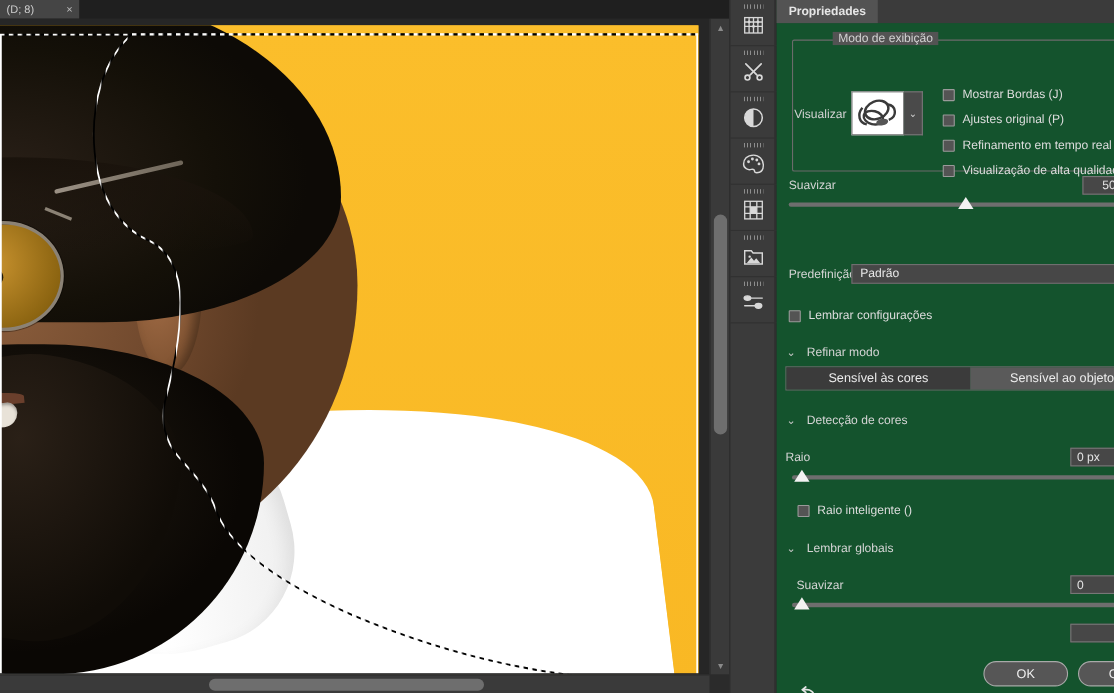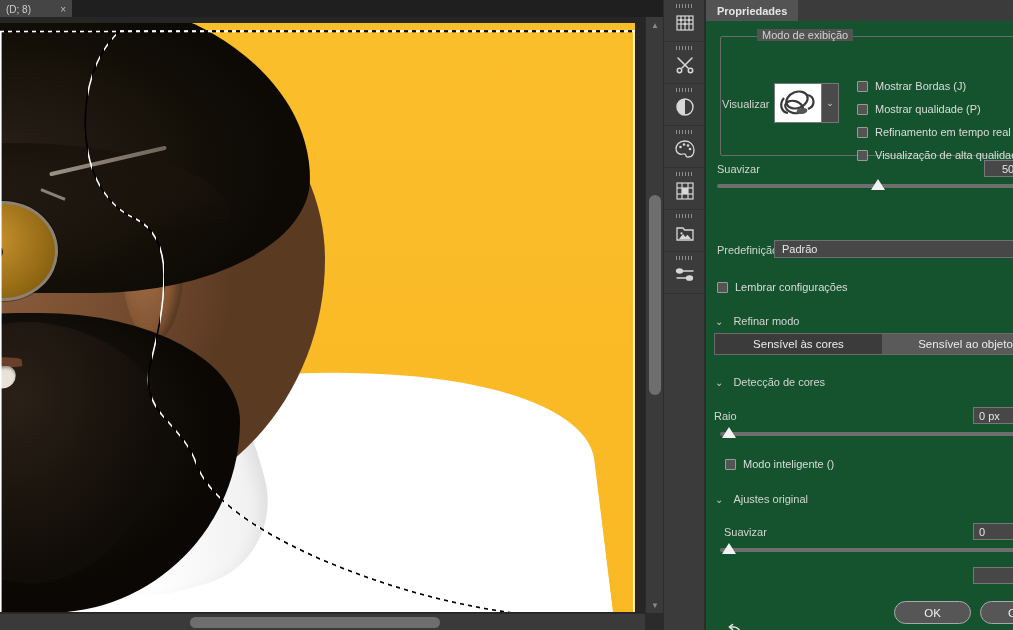--- a/index.html
+++ b/index.html
@@ -497,21 +497,21 @@
       <div class="prev-caret">
         <span>⌄</span>
       </div>
 
       <div class="cbrow" style="top:59px">
         <span class="cbox"></span>
         <span>Mostrar Bordas (J)</span>
       </div>
       <div class="cbrow" style="top:82px">
         <span class="cbox"></span>
-        <span>Mostrar qualidade (P)</span>
+        <span>Ajustes original (P)</span>
       </div>
       <div class="cbrow" style="top:105px">
         <span class="cbox"></span>
         <span>Refinamento em tempo real</span>
       </div>
       <div class="cbrow" style="top:128px">
         <span class="cbox"></span>
         <span>Visualização de alta qualidade (V</span>
       </div>
 
@@ -552,26 +552,26 @@
 
       <span class="row-label" style="position:absolute;left:8px;top:389px">Raio</span>
       <div class="num-field" style="left:267px;top:386px;width:62px">
         <span>0 px</span>
       </div>
       <div class="slider-track" style="left:14px;top:411px;width:330px"></div>
       <div class="slider-thumb" style="left:16px;top:406px"></div>
 
       <div class="cbrow" style="left:19px;top:437px">
         <span class="cbox"></span>
-        <span>Modo inteligente ()</span>
+        <span>Raio inteligente ()</span>
       </div>
 
       <div class="disclosure" style="left:9px;top:472px">
         <span class="chev">⌄</span>
-        <span>Ajustes original</span>
+        <span>Lembrar globais</span>
       </div>
 
       <span class="row-label" style="position:absolute;left:18px;top:505px">Suavizar</span>
       <div class="num-field" style="left:267px;top:502px;width:62px">
         <span>0</span>
       </div>
       <div class="slider-track" style="left:14px;top:527px;width:330px"></div>
       <div class="slider-thumb" style="left:16px;top:522px"></div>
 
       <div class="num-field" style="left:267px;top:546px;width:62px">

